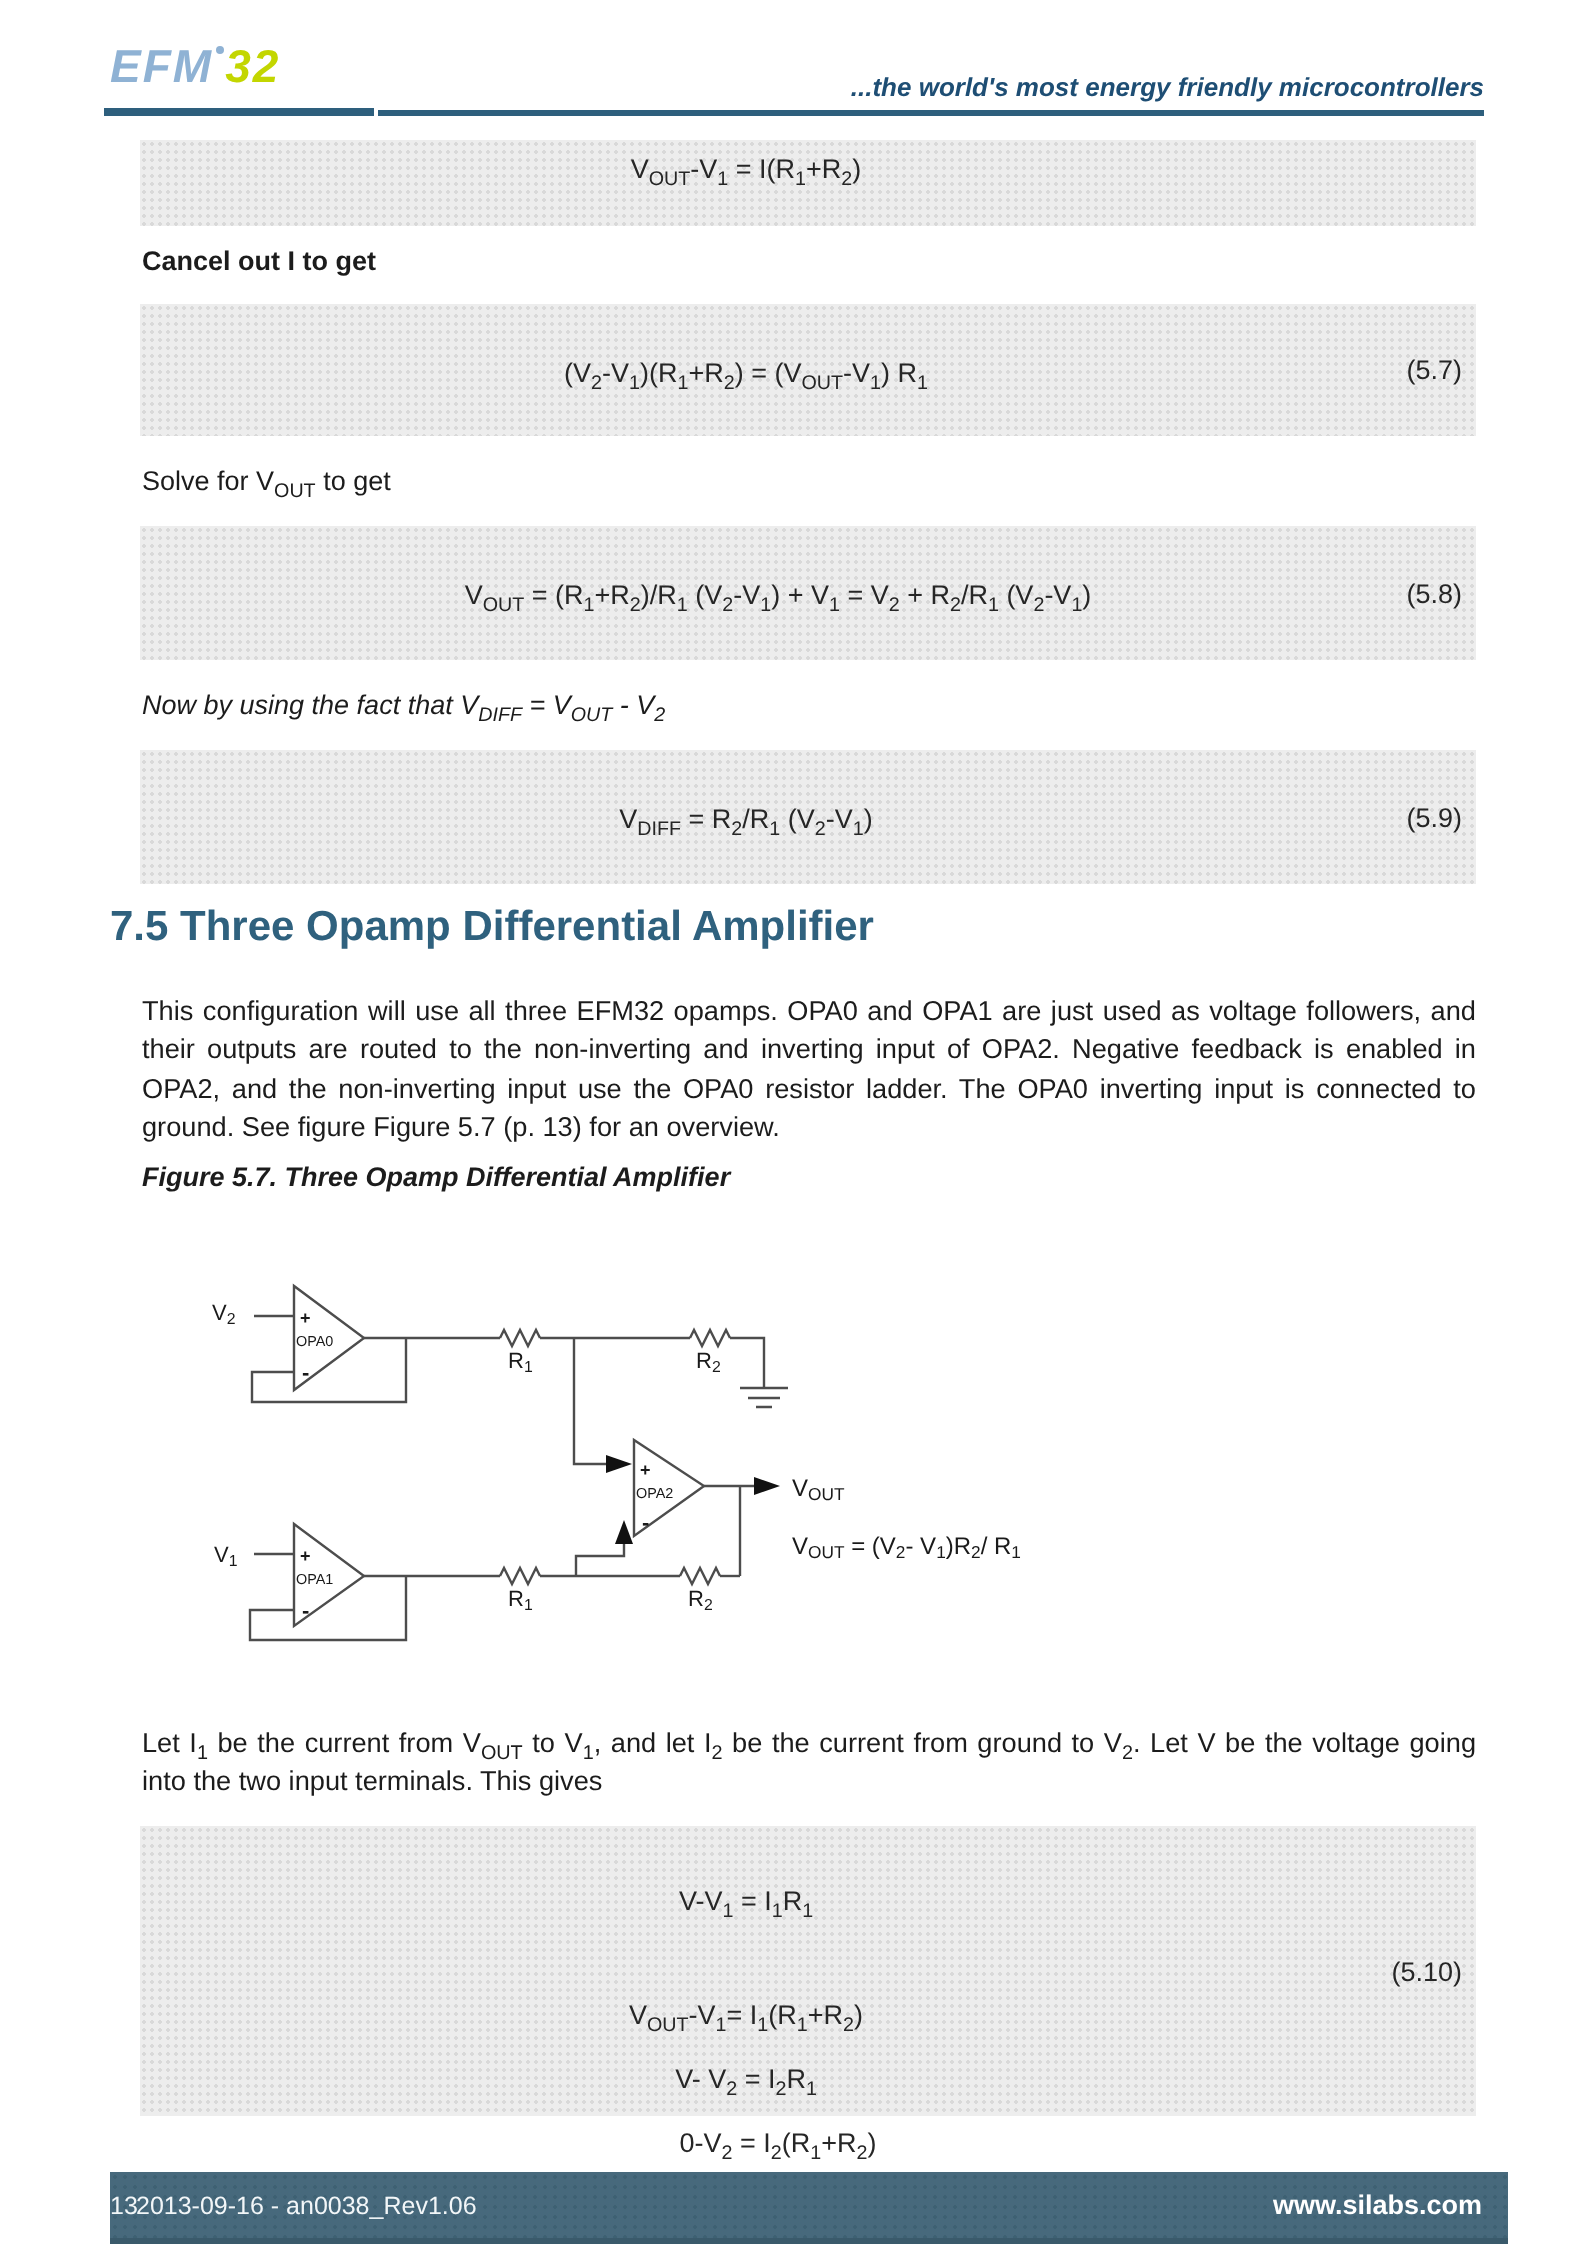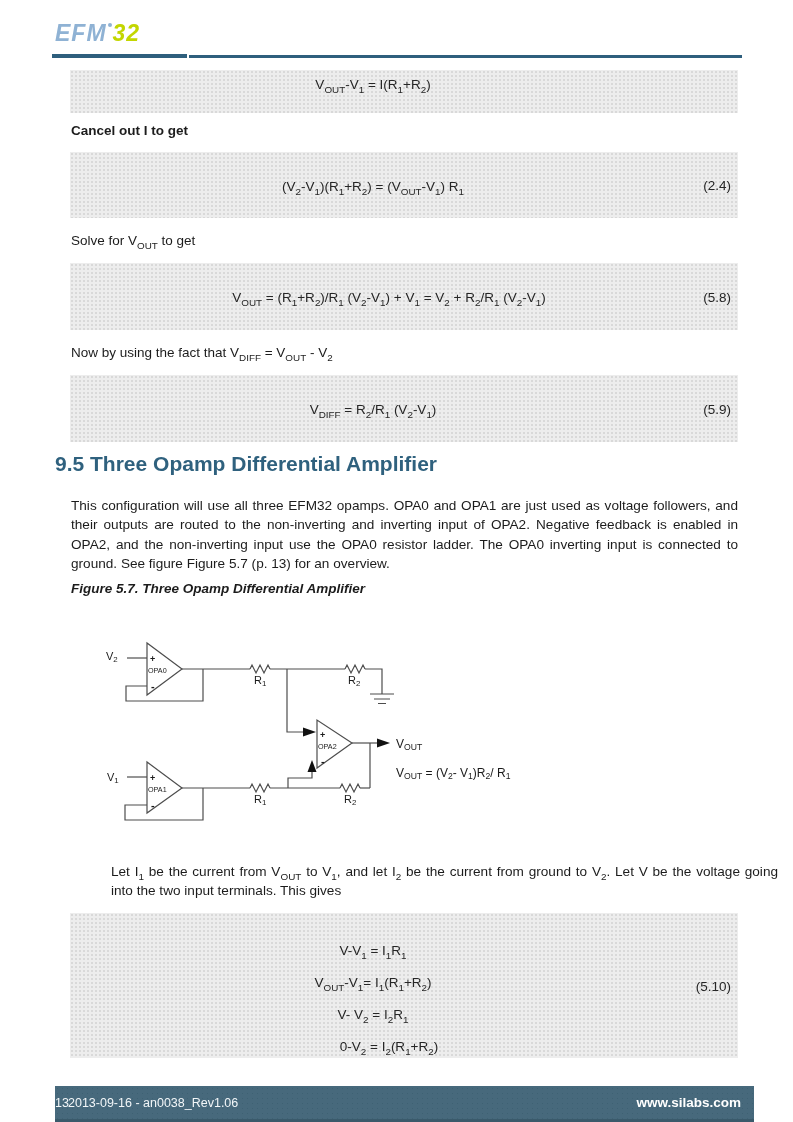--- a/index.html
+++ b/index.html
@@ -56,49 +56,50 @@
   .footer .left{position:absolute;left:13px;}
   .footer .center{position:absolute;left:0;width:100%;}
   .footer .right{position:absolute;right:13px;font-weight:bold;font-size:13.5px;color:#fff;}
 </style>
 </head>
 <body>
 
 <div class="page">
 
   <div class="logo"><span class="efm">EFM</span><span class="dot"></span><span class="n32">32</span></div>
+  <div class="tagline">...the world's most energy friendly microcontrollers</div>
   <div class="rule-a"></div>
   <div class="rule-b"></div>
 
   <div class="eq-block" style="top:70px;height:43px;">
     <div class="eq-line" style="padding-top:6px;">V<sub>OUT</sub>-V<sub>1</sub> = I(R<sub>1</sub>+R<sub>2</sub>)</div>
   </div>
 
   <div class="lead" style="top:122px;font-weight:bold;">Cancel out I to get</div>
 
   <div class="eq-block" style="top:152px;height:66px;">
     <div class="eq-line" style="padding-top:26px;">(V<sub>2</sub>-V<sub>1</sub>)(R<sub>1</sub>+R<sub>2</sub>) = (V<sub>OUT</sub>-V<sub>1</sub>) R<sub>1</sub></div>
-    <div class="eq-num">(2.4)</div>
+    <div class="eq-num">(5.7)</div>
   </div>
 
   <div class="lead" style="top:232px;">Solve for V<sub>OUT</sub> to get</div>
 
   <div class="eq-block" style="top:263px;height:67px;">
     <div class="eq-line" style="padding-top:26px;padding-left:32px;">V<sub>OUT</sub> = (R<sub>1</sub>+R<sub>2</sub>)/R<sub>1</sub> (V<sub>2</sub>-V<sub>1</sub>) + V<sub>1</sub> = V<sub>2</sub> + R<sub>2</sub>/R<sub>1</sub> (V<sub>2</sub>-V<sub>1</sub>)</div>
     <div class="eq-num">(5.8)</div>
   </div>
 
-  <div class="lead" style="top:344px;">Now by using the fact that V<sub>DIFF</sub> = V<sub>OUT</sub> - V<sub>2</sub></div>
+  <div class="lead" style="top:344px;font-style:italic;">Now by using the fact that V<sub>DIFF</sub> = V<sub>OUT</sub> - V<sub>2</sub></div>
 
   <div class="eq-block" style="top:375px;height:67px;">
     <div class="eq-line" style="padding-top:26px;">V<sub>DIFF</sub> = R<sub>2</sub>/R<sub>1</sub> (V<sub>2</sub>-V<sub>1</sub>)</div>
     <div class="eq-num">(5.9)</div>
   </div>
 
-  <div class="h2" style="top:452px;">9.5 Three Opamp Differential Amplifier</div>
+  <div class="h2" style="top:452px;">7.5 Three Opamp Differential Amplifier</div>
   <div class="para" style="top:496px;">This configuration will use all three EFM32 opamps. OPA0 and OPA1 are just used as voltage followers, and their outputs are routed to the non-inverting and inverting input of OPA2. Negative feedback is enabled in OPA2, and the non-inverting input use the OPA0 resistor ladder. The OPA0 inverting input is connected to ground. See figure Figure 5.7 (p. 13)  for an overview.</div>
   <div class="figcap" style="top:581px;">Figure 5.7.  Three Opamp Differential Amplifier</div>
 
   <svg class="circuit" width="430" height="212" viewBox="100 628 430 212">
     <g stroke="#4d4d4d" stroke-width="1.2" fill="none">
 
       <polygon points="147,643 147,695 182,669" fill="#fff"></polygon>
       <path d="M127,658 H147"></path>
       <path d="M147,686 H126 V701 H203 V669"></path>
       <path d="M182,669 H250"></path>
@@ -141,25 +142,25 @@
     <text x="321" y="765" font-size="11" font-weight="bold">-</text>
     <text x="318" y="749" font-size="7.2">OPA2</text>
     <text x="254" y="684" font-size="11"><tspan>R</tspan><tspan baseline-shift="-22%" font-size="72%">1</tspan></text>
     <text x="348" y="684" font-size="11"><tspan>R</tspan><tspan baseline-shift="-22%" font-size="72%">2</tspan></text>
     <text x="254" y="803" font-size="11"><tspan>R</tspan><tspan baseline-shift="-22%" font-size="72%">1</tspan></text>
     <text x="344" y="803" font-size="11"><tspan>R</tspan><tspan baseline-shift="-22%" font-size="72%">2</tspan></text>
     <text x="396" y="748" font-size="12"><tspan>V</tspan><tspan baseline-shift="-22%" font-size="72%">OUT</tspan></text>
     <text x="396" y="777" font-size="12"><tspan>V</tspan><tspan baseline-shift="-22%" font-size="72%">OUT</tspan><tspan> =  (V</tspan><tspan baseline-shift="-22%" font-size="72%">2</tspan><tspan>- V</tspan><tspan baseline-shift="-22%" font-size="72%">1</tspan><tspan>)R</tspan><tspan baseline-shift="-22%" font-size="72%">2</tspan><tspan>/ R</tspan><tspan baseline-shift="-22%" font-size="72%">1</tspan></text>
   </svg>
 
-  <div class="para" style="top:862px;margin-left:40px;">Let I<sub>1</sub> be the current from V<sub>OUT</sub> to V<sub>1</sub>, and let I<sub>2</sub> be the current from ground to V<sub>2</sub>. Let V be the voltage going into the two input terminals. This gives</div>
+  <div class="para" style="top:862px;">Let I<sub>1</sub> be the current from V<sub>OUT</sub> to V<sub>1</sub>, and let I<sub>2</sub> be the current from ground to V<sub>2</sub>. Let V be the voltage going into the two input terminals. This gives</div>
 
   <div class="eq-block" style="top:913px;height:145px;">
     <div class="eq-line" style="padding-top:22px;line-height:32px;">V-V<sub>1</sub> = I<sub>1</sub>R<sub>1</sub></div>
-    <div class="eq-line" style="line-height:32px;">V<sub>OUT</sub>-V<sub>1</sub>= I<sub>1</sub>(R<sub>1</sub>+R<sub>2</sub>)</div>
+    <div class="eq-line" style="line-height:32px;margin-top:25px;">V<sub>OUT</sub>-V<sub>1</sub>= I<sub>1</sub>(R<sub>1</sub>+R<sub>2</sub>)</div>
     <div class="eq-line" style="line-height:32px;">V- V<sub>2</sub> = I<sub>2</sub>R<sub>1</sub></div>
     <div class="eq-line" style="line-height:32px;padding-left:32px;">0-V<sub>2</sub> = I<sub>2</sub>(R<sub>1</sub>+R<sub>2</sub>)</div>
     <div class="eq-num">(5.10)</div>
   </div>
 
   <div class="footer">
     <span class="left">2013-09-16 - an0038_Rev1.06</span>
     <span class="center">13</span>
     <span class="right">www.silabs.com</span>
   </div>

